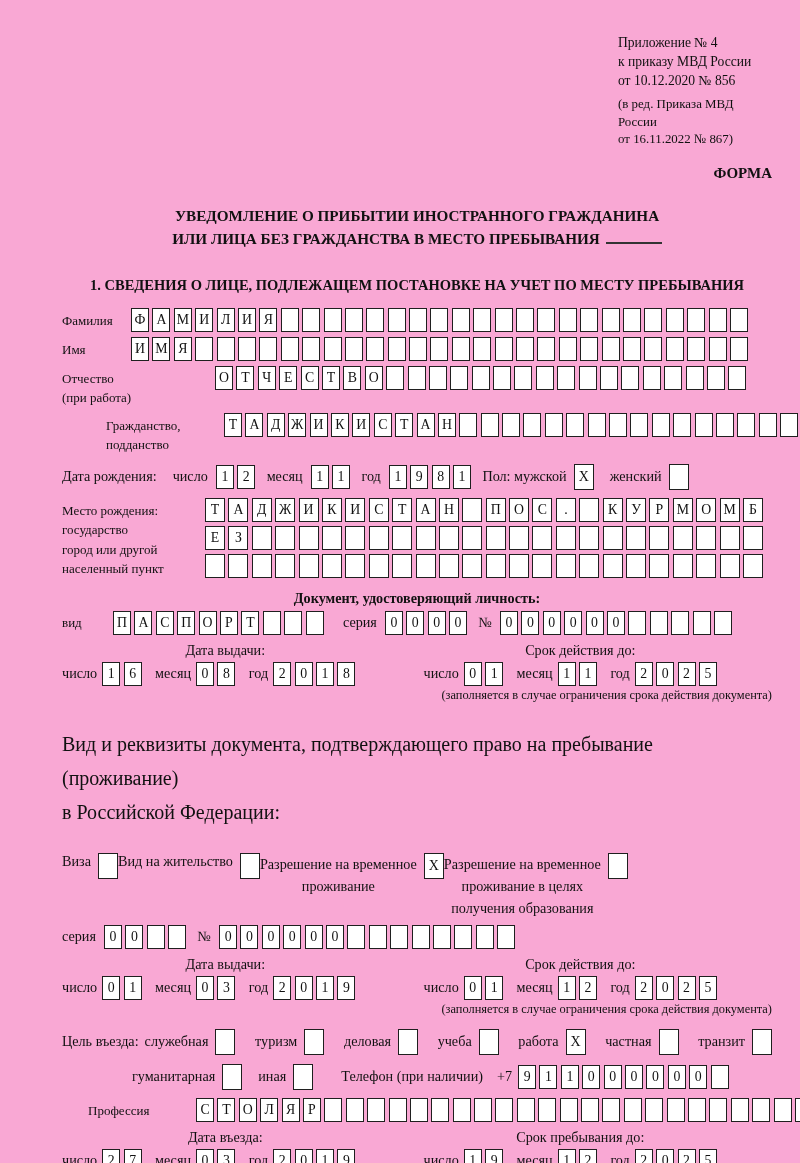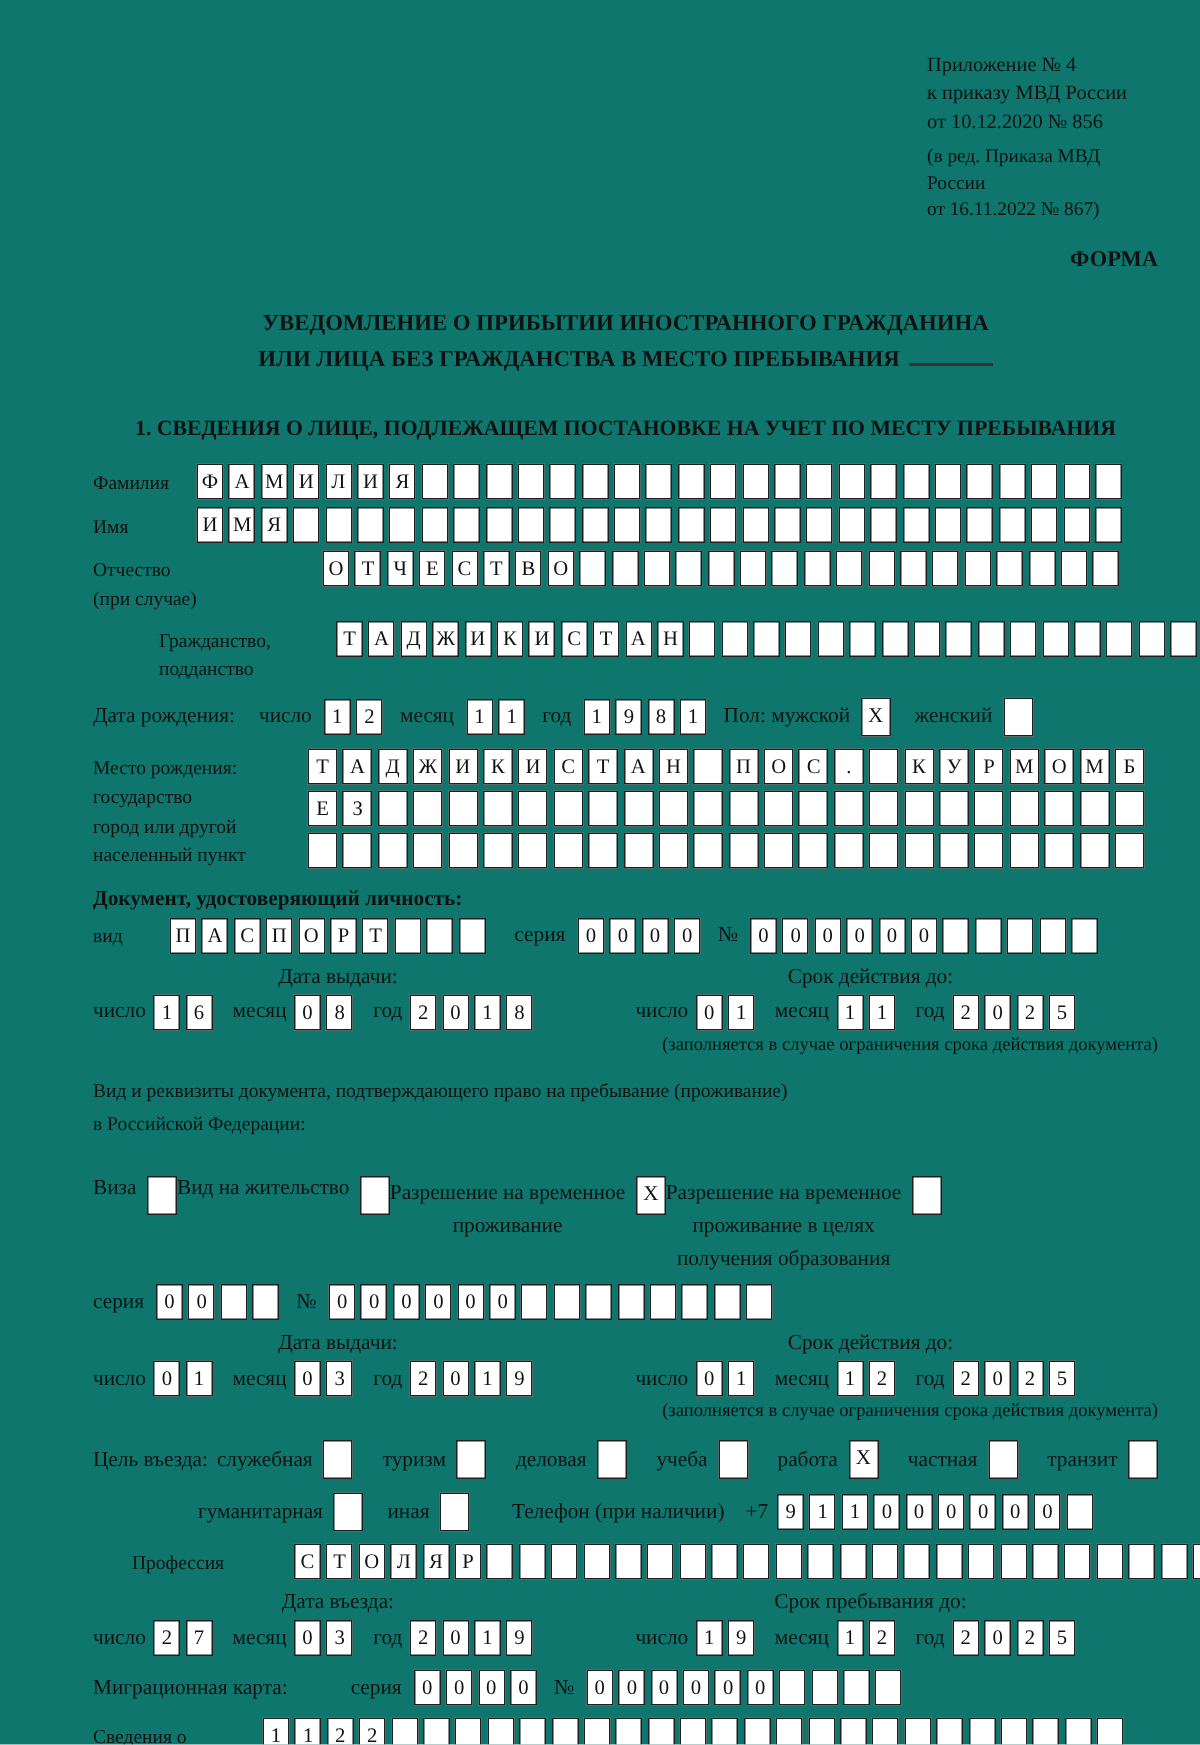--- a/index.html
+++ b/index.html
@@ -1,17 +1,17 @@
 <!DOCTYPE html>
 <html><head>
 <meta charset="utf-8">
 <style>
   html,body{margin:0;padding:0;background:#ffffff;}
   .page{
-    width:800px;height:1163px;box-sizing:border-box;background:#0f766e;
+    width:800px;height:1163px;box-sizing:border-box;background:#f9a8d4;
     font-family:"Liberation Serif",serif;color:#111;
     padding:34px 28px 16px 62px;overflow:hidden;position:relative;
   }
   
   .annex{margin-left:556px;font-size:13.6px;line-height:1.38;}
   .annex .amend{font-size:12.9px;margin-top:6px;line-height:1.35;}
   .formword{text-align:right;font-weight:bold;font-size:15px;margin-top:16px;}
   .title{text-align:center;font-weight:bold;font-size:15.2px;line-height:1.55;margin-top:22px;}
   .title-underline{display:inline-block;width:56px;border-bottom:2px solid #333;height:1em;vertical-align:baseline;margin-left:6px;}
   .h1{text-align:center;font-weight:bold;font-size:14.5px;margin-top:26px;margin-bottom:14px;}
@@ -32,29 +32,29 @@
     font-size:13.8px;background:#fff;
   }
   .w20 .cell{width:20px;}
   .stack > .cells{margin-bottom:4px;}
   .chk{
     box-sizing:border-box;display:inline-flex;flex:0 0 auto;width:20px;height:26px;
     border:1.7px solid #1f1f1f;align-items:center;justify-content:center;font-size:14px;margin-left:7px;background:#fff;
   }
   .inline{display:flex;align-items:center;font-size:14.2px;}
   .ml8{margin-left:8px;} .ml16{margin-left:16px;}
-  .dochead{font-weight:bold;font-size:14.2px;margin-top:8px;margin-bottom:4px;}
+  .dochead{text-align:center;font-weight:bold;font-size:14.2px;margin-top:8px;margin-bottom:4px;}
   .datecols{display:flex;margin-top:7px;}
   .dcol-l{flex:0 0 46%;}
   .dcol-r{flex:1 1 auto;}
   .dhead{text-align:center;font-size:14.2px;margin-bottom:3px;}
   .dgroup{display:flex;align-items:center;font-size:14.2px;}
   .dgroup .cells{margin-left:5px;margin-right:10px;}
   .note{font-size:12.4px;text-align:right;margin-top:2px;}
-  .intro{font-size:13px;line-height:1.7;margin-top:12px;}
+  .intro{font-size:20px;line-height:1.7;margin-top:24px;}
   .optrow{display:flex;justify-content:flex-start;align-items:flex-start;margin-top:24px;font-size:14.2px;}
   .opt{display:flex;align-items:flex-start;}
   .optlines{text-align:center;line-height:1.55;}
   .purpose{display:flex;align-items:center;justify-content:space-between;margin-top:12px;font-size:14.2px;}
   .pitem{display:flex;align-items:center;}
   .purpose2{display:flex;align-items:center;margin-top:9px;margin-left:70px;font-size:14.2px;}
   .phone-prefix{margin-left:14px;margin-right:6px;}
 </style>
 </head>
 <body>
@@ -146,21 +146,21 @@
         <span class="cell"></span>
         <span class="cell"></span>
         <span class="cell"></span>
         <span class="cell"></span>
       </div>
   </div>
 
   <div class="frow">
     <div class="flabel lw153">
       <div>Отчество</div>
-      <div>(при случае)</div>
+      <div>(при работа)</div>
     </div>
     <div class="cells">
         <span class="cell">О</span>
         <span class="cell">Т</span>
         <span class="cell">Ч</span>
         <span class="cell">Е</span>
         <span class="cell">С</span>
         <span class="cell">Т</span>
         <span class="cell">В</span>
         <span class="cell">О</span>

